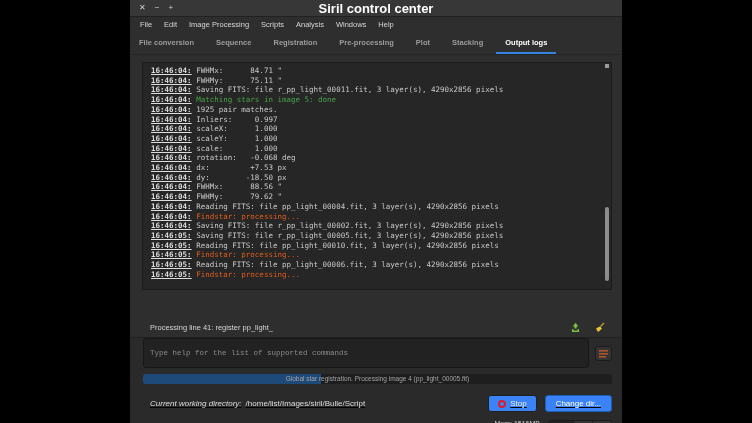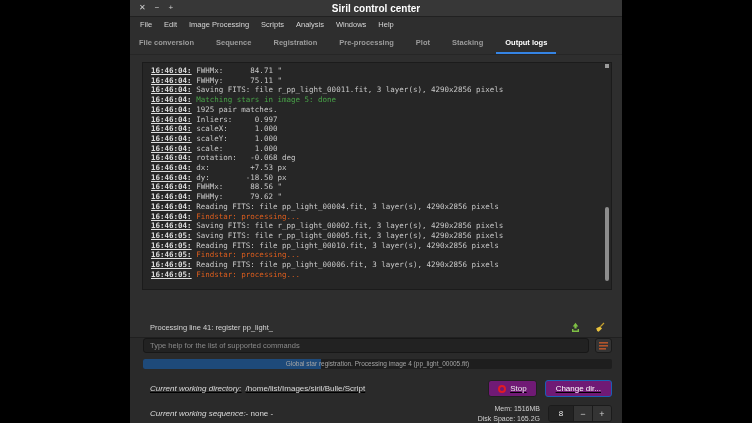--- a/index.html
+++ b/index.html
@@ -8,21 +8,21 @@
     font-family:"Liberation Sans", sans-serif;
   }
   .window {
     width:492px; height:423px; margin:0 auto; background:#2e2e2e;
     display:flex; flex-direction:column; box-sizing:border-box;
   }
   
   .titlebar { flex:0 0 16px; height:16px; background:#373737; border-bottom:1px solid #212121;
     position:relative; display:flex; align-items:center; }
   .win-controls { display:flex; gap:9px; padding-left:9px; color:#cfcfcf; font-size:8px; line-height:1; z-index:2; }
-  .title { position:absolute; left:0; right:0; text-align:center; font-size:10px; font-weight:bold; color:#fff; }
+  .title { position:absolute; left:0; right:0; text-align:center; font-size:13px; font-weight:bold; color:#fff; }
   
   .menubar { flex:0 0 15px; height:15px; display:flex; align-items:center; padding-left:4px; }
   .menu-item { font-size:7.5px; color:#d6d6d6; padding:0 6px; cursor:default; }
   
   .tabbar { flex:0 0 22px; height:22px; display:flex; align-items:stretch; padding-left:0; gap:4px;
     border-bottom:1px solid #262626; }
   .tab { font-size:7.5px; font-weight:bold; color:#9c9c9c; padding:0 9px; display:flex; align-items:center;
     border-bottom:2px solid transparent; cursor:default; }
   .tab.active { color:#fff; border-bottom-color:#3584e4; }
   
@@ -40,40 +40,40 @@
   .scroll-thumb { position:absolute; right:1px; width:4px; top:64%; height:33%; background:#8d8d8d; border-radius:2px; }
   
   .status-row { flex:0 0 20px; height:20px; display:flex; align-items:center; padding:0 16px 0 20px;margin-top:27px; }
   .status-text { font-size:7.5px; color:#d4d4d4; }
   .status-icons { margin-left:auto; display:flex; gap:11px; align-items:center; }
   .icon-btn { width:13px; height:13px; display:flex; align-items:center; justify-content:center; cursor:default; }
   
   .console-section { flex:1; background:#2a2a2a; border-top:1px solid #202020; display:flex; flex-direction:column; }
   .console-label { font-size:8px; font-weight:bold; color:#ececec; padding:5px 0 4px 8px; }
   .console-input-row { display:flex; gap:6px; padding:0 10px 0 13px; align-items:center; }
-  .console-input { flex:1; height:15px; background:#222; border:1px solid #171717; border-radius:3px;
-    color:#c9c9c9; font-size:7.5px; padding:4px 6px; outline:none; font-family:Liberation Sans, sans-serif; box-sizing:border-box; }
+  .console-input { flex:1; height:30px; background:#222; border:1px solid #171717; border-radius:3px;
+    color:#c9c9c9; font-size:7.5px; padding:4px 6px; outline:none; font-family:Liberation Mono, monospace; box-sizing:border-box; }
   .console-input::placeholder { color:#8a8a8a; }
   .history-btn { width:17px; height:15px; background:#343434; border:1px solid #1b1b1b; border-radius:3px;
     display:flex; align-items:center; justify-content:center; box-sizing:border-box; }
   
   .progress-row { margin:6px 10px 0 13px; height:10px; background:#1e1e1e; border-radius:2px;
     position:relative; overflow:hidden; }
   .progress-fill { position:absolute; left:0; top:0; bottom:0; background:#1e4a7a; }
   .progress-text { position:absolute; left:0; right:0; top:0; bottom:0; text-align:center;
     font-size:6.5px; line-height:10px; color:#a4a4a4; white-space:nowrap; }
   
   .cwd-row { display:flex; align-items:center; margin-top:11px; padding:0 10px 0 20px; gap:4px;text-decoration:underline; }
   .dir-label, .seq-label { font-size:8px; font-style:italic; color:#dcdcdc; }
   .dir-path, .seq-value { font-size:8px; color:#dcdcdc; }
   .cwd-buttons { margin-left:auto; display:flex; gap:8px; }
-  .stop-btn { height:17px; padding:0 9px; background:#701a75; border:1px solid #202020; border-radius:3px;
+  .stop-btn { height:17px; padding:0 9px; background:#3b82f6; border:1px solid #202020; border-radius:3px;
     display:flex; gap:4px; align-items:center; color:#ececec; font-size:8px; box-sizing:border-box; }
   .stop-icon { width:8px; height:8px; border:2px solid #e01b24; border-radius:50%; box-sizing:border-box; }
-  .change-dir-btn { height:17px; padding:0 10px; background:#701a75; border:1px solid #1a5fb4; border-radius:3px;
+  .change-dir-btn { height:17px; padding:0 10px; background:#3b82f6; border:1px solid #1a5fb4; border-radius:3px;
     display:flex; align-items:center; color:#fff; font-size:8px; box-sizing:border-box; }
   
   .seq-row { display:flex; align-items:center; margin-top:7px; padding:0 10px 0 20px; }
   .right-info { margin-left:auto; display:flex; align-items:center; gap:8px; }
   .res-block { text-align:right; font-size:7px; color:#d2d2d2; line-height:9.5px; }
   .spinner { display:flex; height:17px; border:1px solid #1b1b1b; border-radius:3px; overflow:hidden; box-sizing:border-box; }
   .spin-value { min-width:16px; padding:0 4px; background:#232323; color:#ececec; font-size:8px;
     display:flex; align-items:center; justify-content:center; }
   .spin-btn { width:18px; background:#343434; border-left:1px solid #1b1b1b; color:#d0d0d0; font-size:9px;
     display:flex; align-items:center; justify-content:center; }

